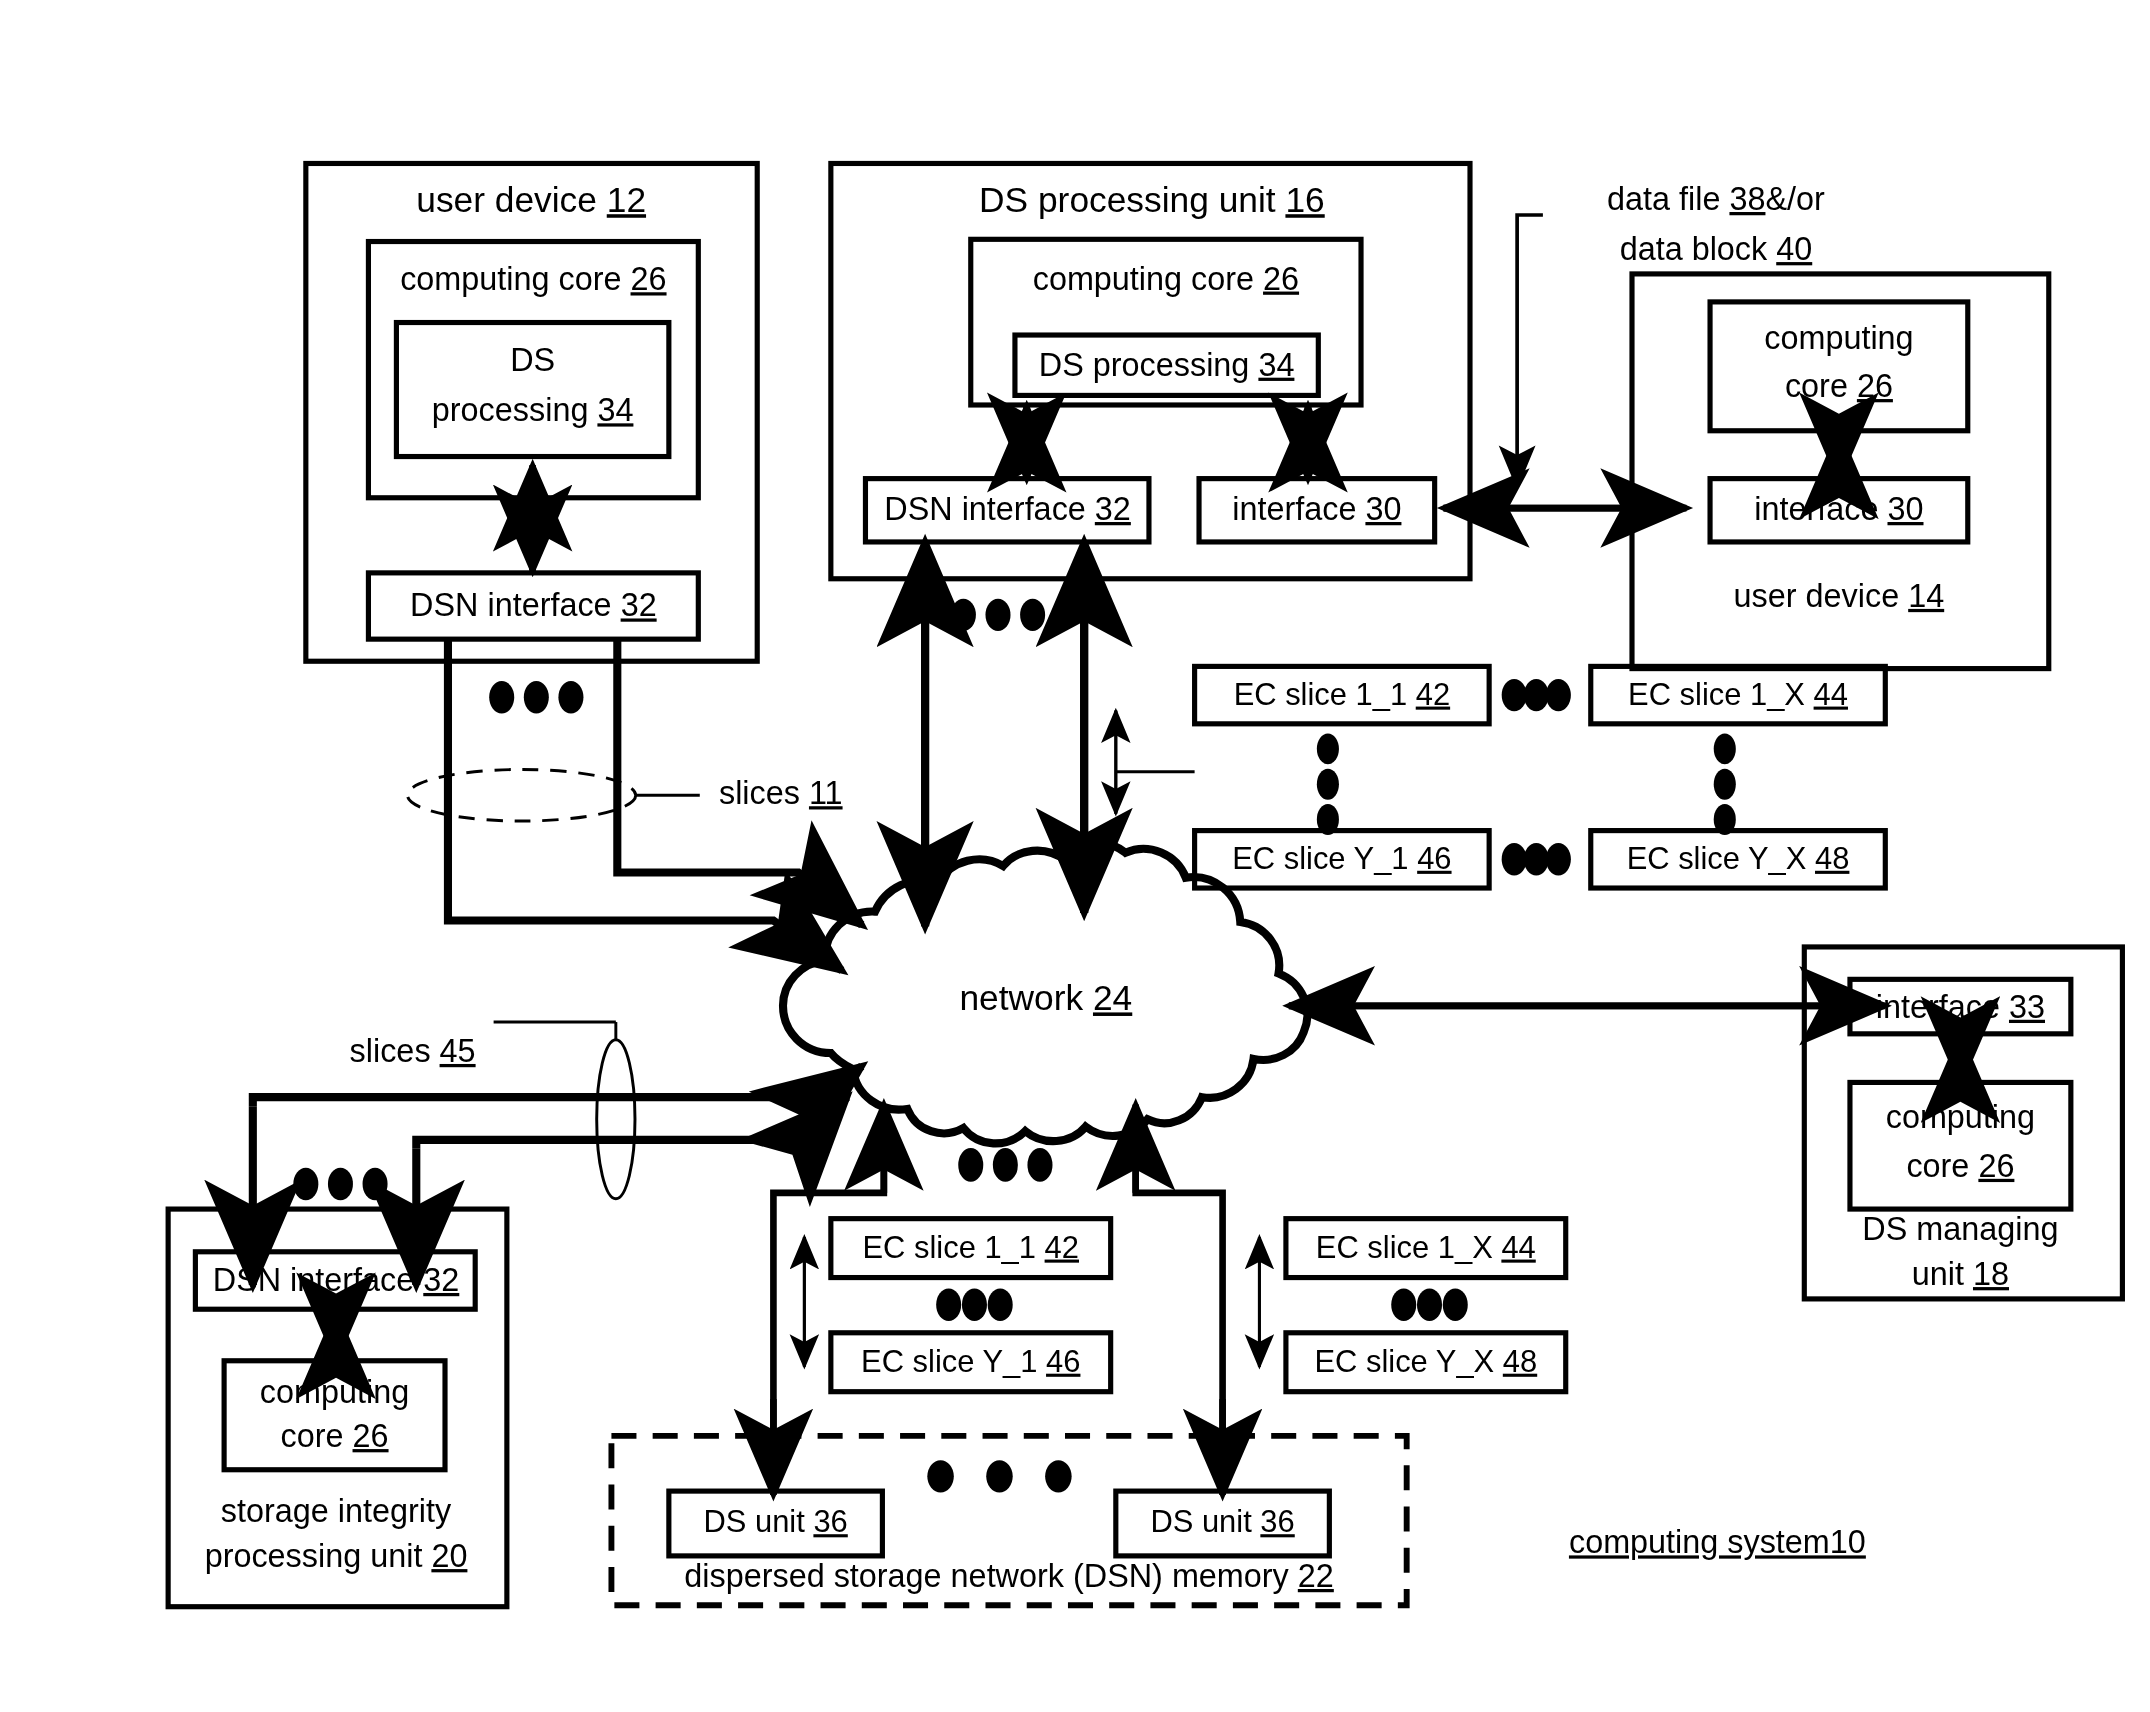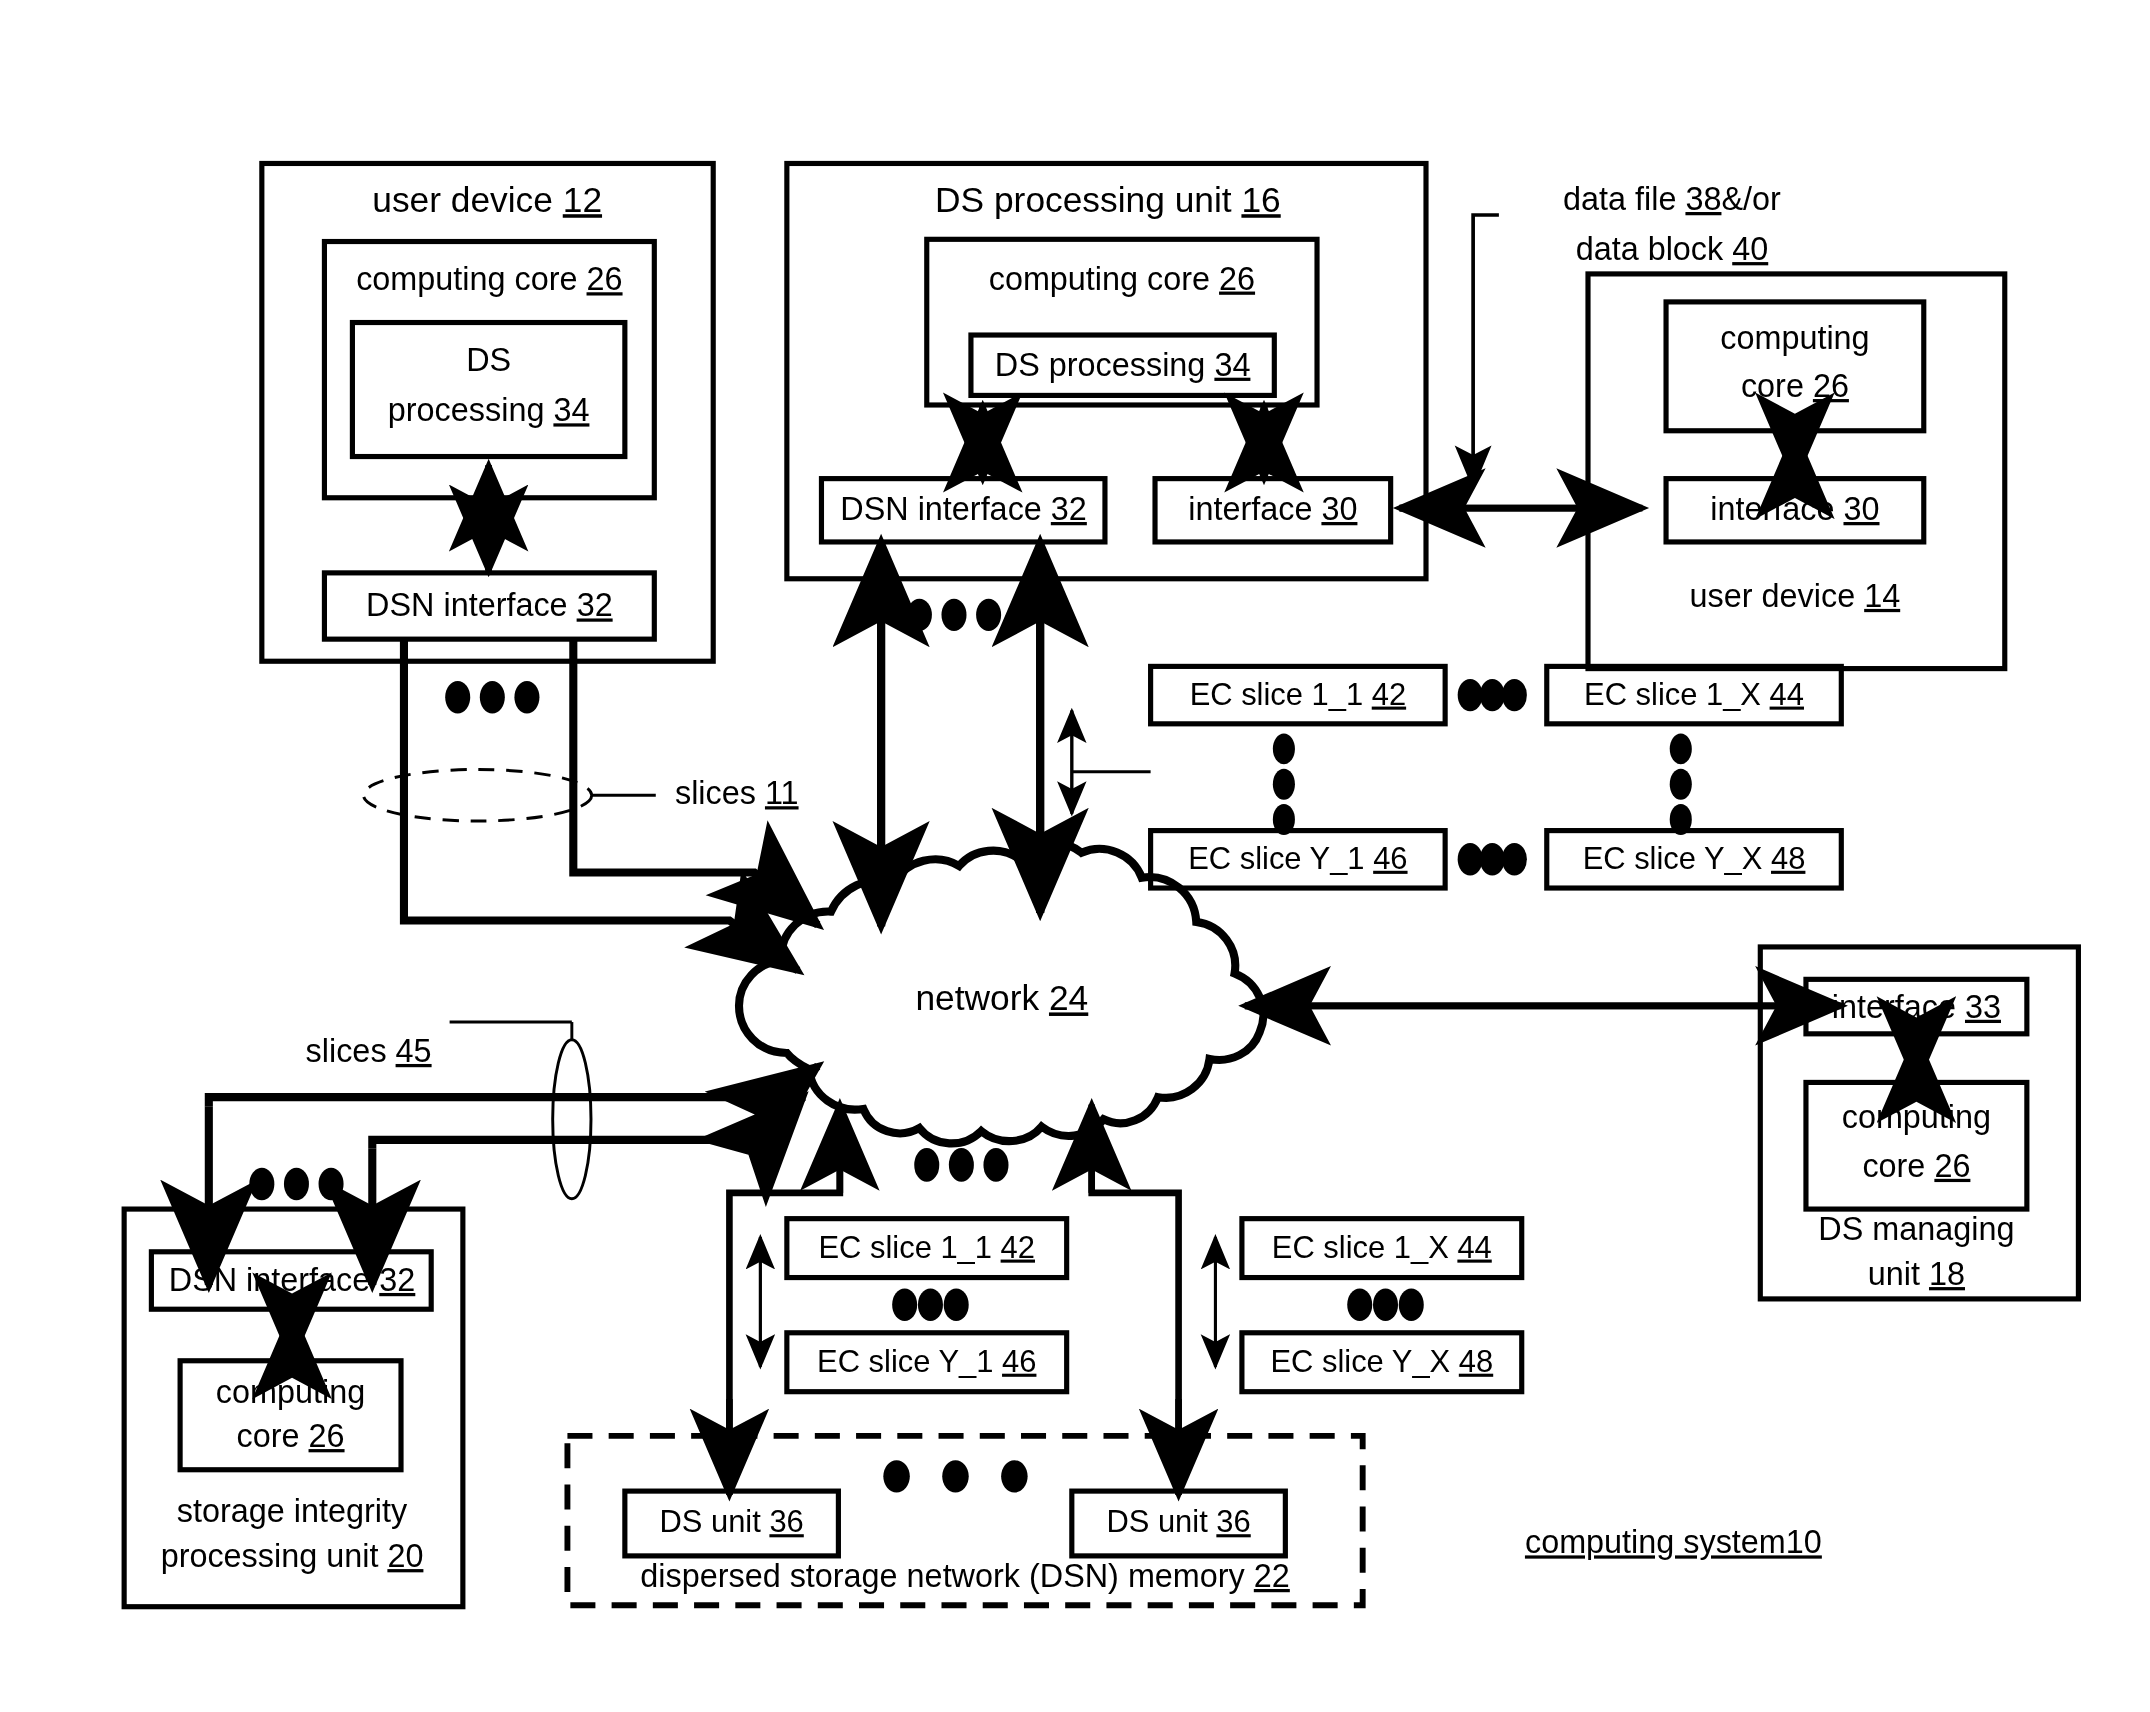--- a/index.html
+++ b/index.html
@@ -7,20 +7,21 @@
     padding: 0;
     background: #ffffff;
   }
   #page {
     position: relative;
     width: 2098px;
     height: 1712px;
     background: #ffffff;
     font-family: "Liberation Sans", sans-serif;
     overflow: hidden;
+    margin-left: 44px;
   }
   svg.diagram {
     position: absolute;
     top: 0;
     left: 0;
     width: 2151px;
     height: 1712px;
   }
   .box-stroke {
     fill: none;

